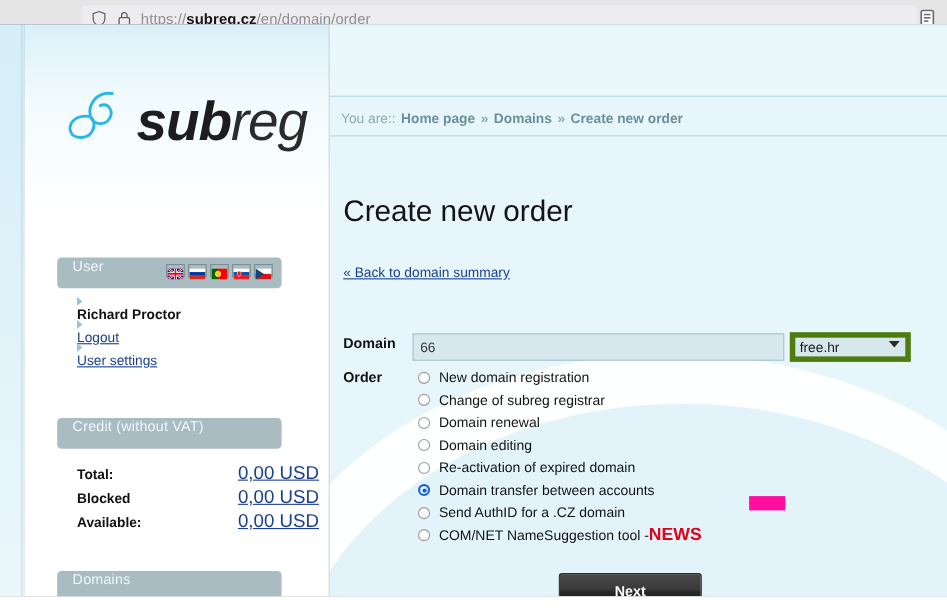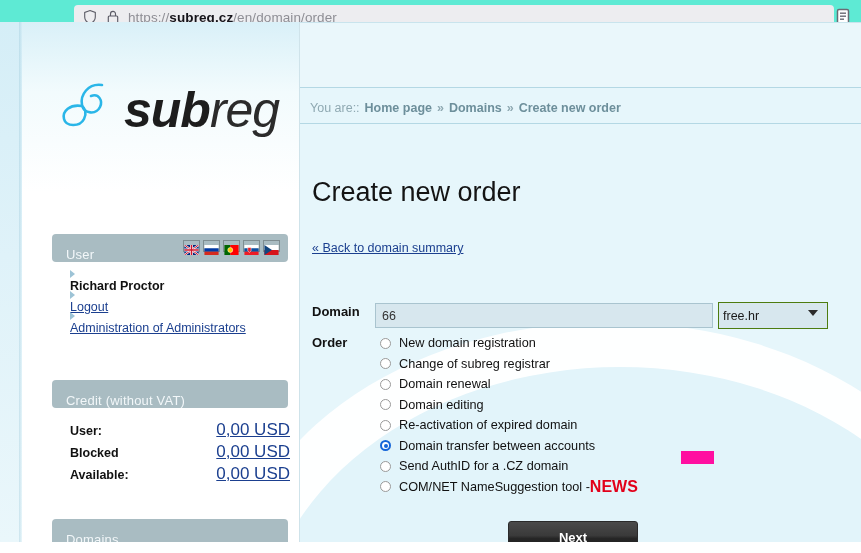--- a/index.html
+++ b/index.html
@@ -8,21 +8,21 @@
     width: 861px; height: 553px;
     overflow: hidden;
     font-family: "Liberation Sans", sans-serif;
     background: #ffffff;
   }
 
   
   #browser-bar {
     position: absolute; left: 0; top: 0;
     width: 861px; height: 33px;
-    background: #5eead4;
+    background: #e5e5e5;
     border-bottom: 5px solid #737373;
     display: flex; align-items: center;
   }
   #url-pill {
     position: absolute; left: 74px; top: 5px;
     width: 760px; height: 24px;
     background: #ededf0;
     border-radius: 4px;
     display: flex; align-items: center;
     padding: 0 8px;
@@ -70,24 +70,24 @@
   #logo-word {
     position: absolute; left: 66px; top: 8px;
     font-size: 50px; line-height: 50px; color: #1d1d1d;
     letter-spacing: -1px;
   }
   #logo-word .b1 { font-weight: bold; font-style: italic; }
   #logo-word .b2 { font-weight: normal; font-style: italic; color: #2b2b2b; }
 
   .panel-head {
     position: absolute; left: 30px;
-    width: 236px; height: 28px;
+    width: 204px; height: 28px;
     background: #a9bcc2;
     border-radius: 4px;
-    display: flex; align-items: flex-end;
+    display: flex; align-items: flex-start;
   }
   .panel-head .ptitle {
     color: #f2f7f9; font-size: 13px; padding-left: 14px;
     letter-spacing: .2px;
   }
   #flags { position: absolute; right: 8px; top: 6px; display: flex; gap: 3px; }
   .flag { width: 17px; height: 12px; display: block; border: 1px solid rgba(0,0,0,.25); }
 
   .navlist { position: absolute; left: 48px; width: 215px; }
   .navrow { display: flex; align-items: baseline; height: 21px; flex-direction: column; }
@@ -171,21 +171,21 @@
     background: #d7e7ee;
     border: 1px solid #a9c4cf;
     font-size: 12.5px; color: #333;
     padding: 0 6px;
     font-family: "Liberation Sans", sans-serif;
   }
   #tld-select {
     position: absolute; left: 418px; top: 280px;
     width: 110px; height: 27px;
     background: #d7e7ee;
-    border: 1px solid #4d7c0f;
+    border: 5px solid #4d7c0f;
     font-size: 12.5px; color: #1a1a1a;
     padding-left: 4px;
     font-family: "Liberation Sans", sans-serif;
     -webkit-appearance: none; appearance: none;
   }
   #tld-caret {
     position: absolute; left: 508px; top: 288px;
     width: 0; height: 0;
     border-left: 5px solid transparent;
     border-right: 5px solid transparent;
@@ -326,29 +326,29 @@
       <div class="navrow">
         <span class="arrow"></span>
         <span class="lbl plain">Richard Proctor</span>
       </div>
       <div class="navrow">
         <span class="arrow"></span>
         <span class="lbl">Logout</span>
       </div>
       <div class="navrow">
         <span class="arrow"></span>
-        <span class="lbl">Administration of Administrators</span>
+        <span class="lbl">User settings</span>
       </div>
     </div>
 
     <div class="panel-head" style="top:358px;">
       <span class="ptitle">Credit (without VAT)</span>
     </div>
     <div class="creditrow" style="top:398px;">
-      <span class="ck">User:</span>
+      <span class="ck">Total:</span>
       <span class="cv">0,00 USD</span>
     </div>
     <div class="creditrow" style="top:420px;">
       <span class="ck">Blocked</span>
       <span class="cv">0,00 USD</span>
     </div>
     <div class="creditrow" style="top:442px;">
       <span class="ck">Available:</span>
       <span class="cv">0,00 USD</span>
     </div>

